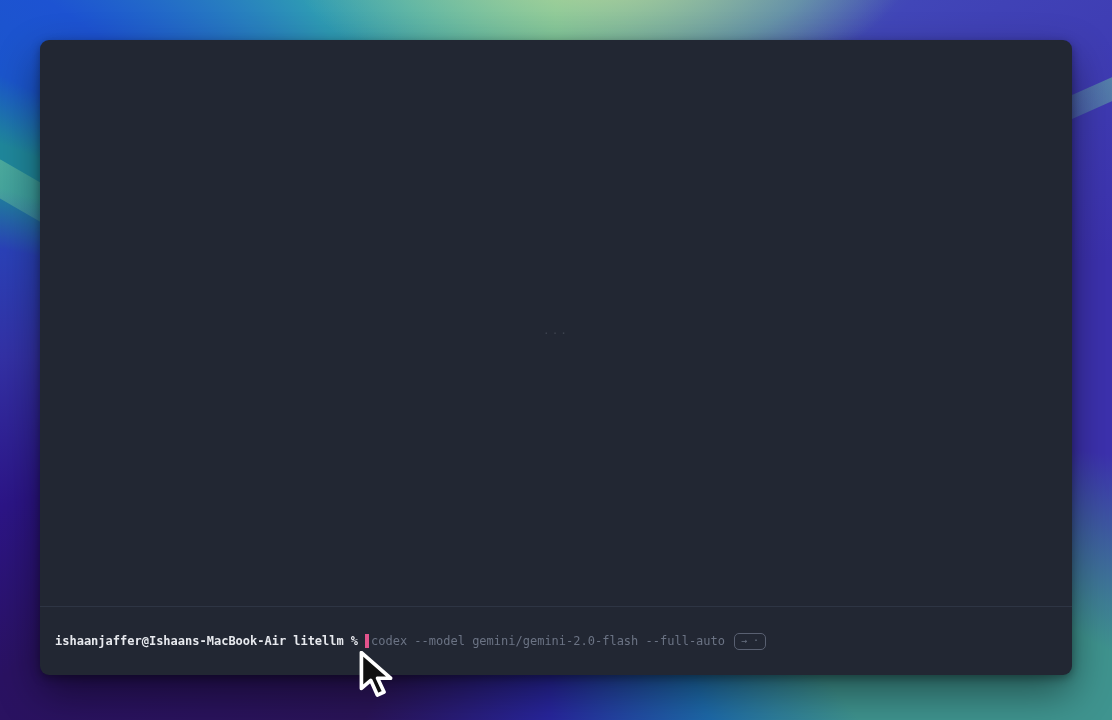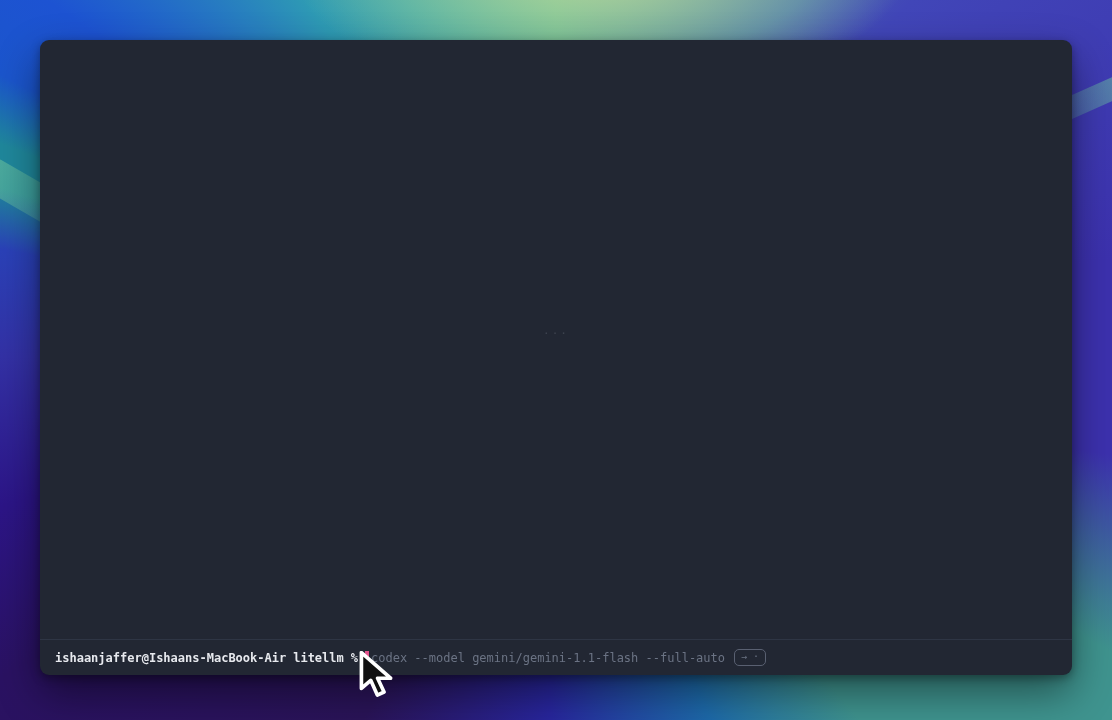--- a/index.html
+++ b/index.html
@@ -80,21 +80,21 @@
     transform: translateX(-50%);
     color: rgba(205, 210, 222, 0.16);
     font-size: 11px;
     letter-spacing: 2px;
   }
 
   
   .prompt-bar {
     position: absolute;
     left: 0; right: 0; bottom: 0;
-    height: 36px;
+    height: 69px;
     border-top: 1px solid #2e3544;
     border-radius: 0 0 9px 9px;
     display: flex;
     align-items: center;
     padding: 0 15px;
     font-size: 12px;
     white-space: pre;
     box-sizing: border-box;
   }
   .p-strong {
@@ -146,21 +146,21 @@
 
   <div class="terminal-body">
     <span class="faded-output">...</span>
   </div>
 
   <div class="prompt-bar">
     <span class="p-strong">ishaanjaffer@Ishaans-MacBook-Air</span>
     <span class="p-strong">litellm</span>
     <span class="p-strong">%</span>
     <span class="text-cursor"></span>
-    <span class="suggestion">codex --model gemini/gemini-1.1-flash --full-auto</span>
+    <span class="suggestion">codex --model gemini/gemini-2.0-flash --full-auto</span>
     <span class="hint-badge">→ ·</span>
   </div>
 
 </div>
 
 <svg class="pointer" viewBox="0 0 26 34">
   <polygon points="1.5,1 1.5,24.5 7.6,19.2 11.9,28.8 16.3,26.8 12.1,17.8 20.6,17.8" fill="#101010" stroke="#ffffff" stroke-width="2.4" stroke-linejoin="round"></polygon>
 </svg>
 
 </body></html>

